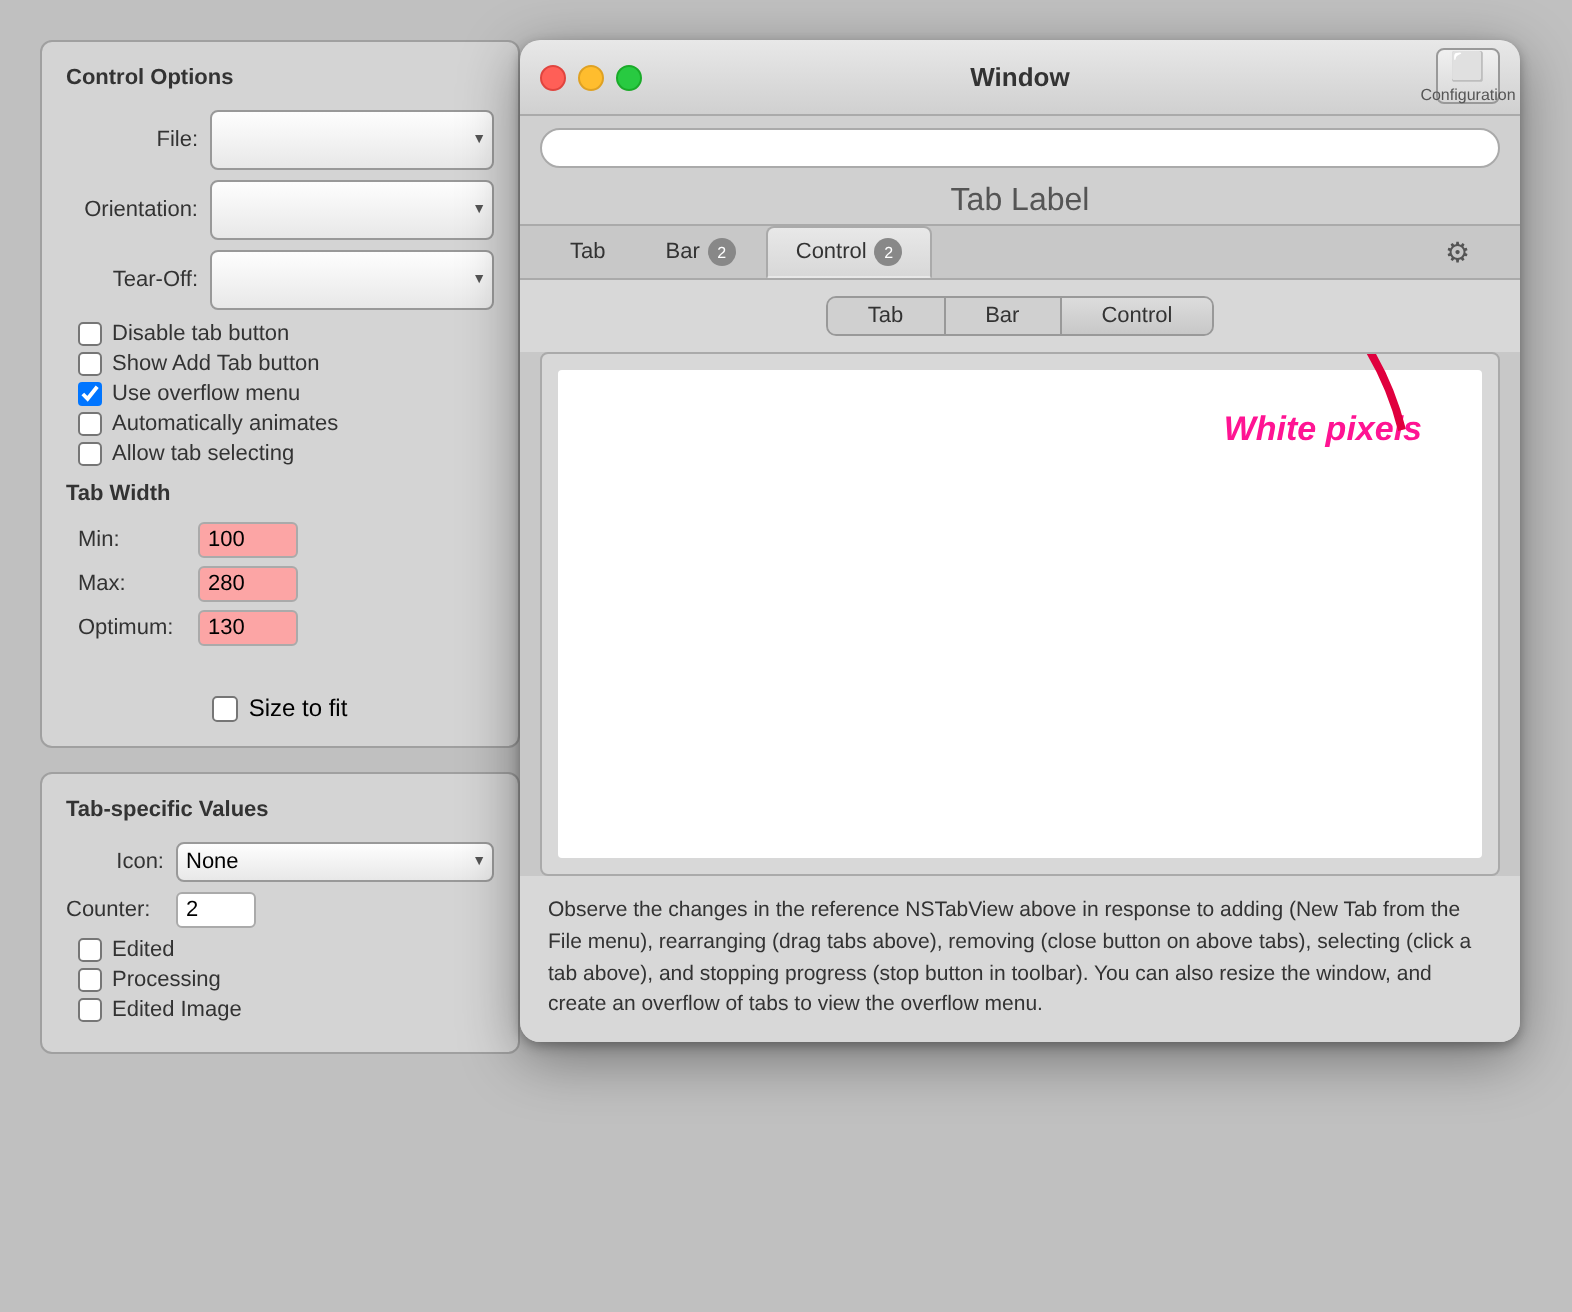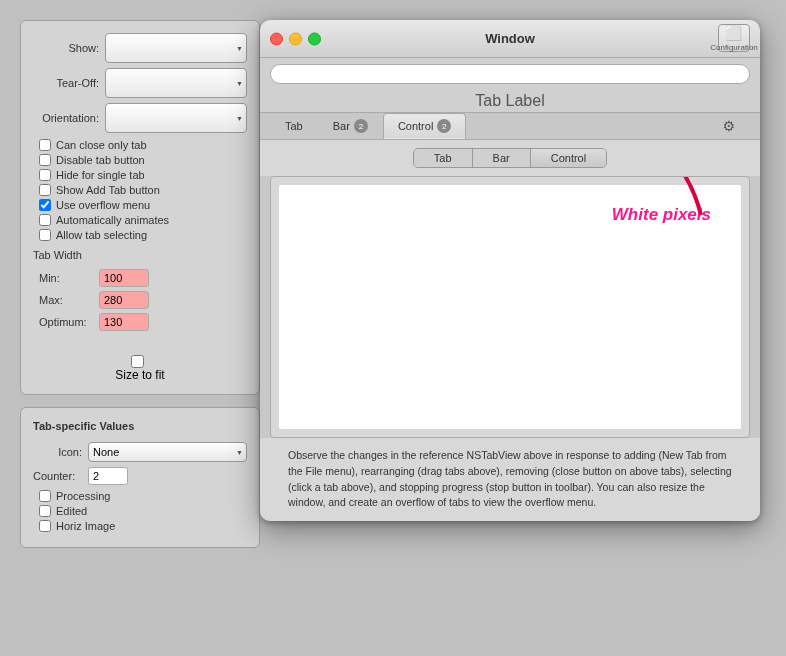--- a/index.html
+++ b/index.html
@@ -101,21 +101,21 @@
     }
 
     .checkbox-row span {
       font-size: 11px;
       color: #333;
     }
 
     .section-divider {
       margin: 8px 0;
       font-size: 11px;
-      font-weight: normal;
+      font-weight: bold;
       color: #333;
     }
 
     .tab-width-section {
       margin-top: 6px;
     }
 
     .tab-width-row {
       display: flex;
       align-items: center;
@@ -138,21 +138,20 @@
       padding: 1px 4px;
       background: #fca5a5;
       height: 18px;
     }
 
     .size-fit-row {
       display: flex;
       align-items: center;
       margin-top: 24px;
       justify-content: center;
-      flex-direction: column;
     }
 
     .size-fit-row input[type="checkbox"] {
       margin-right: 5px;
     }
 
     
     .window {
       position: absolute;
       left: 260px;
@@ -336,21 +335,21 @@
     .content-inner {
       background: white;
       margin: 8px;
       height: 244px;
       border-radius: 2px;
       position: relative;
     }
 
     
     .description-area {
-      padding: 10px 28px;
+      padding: 10px 14px;
       background: #d8d8d8;
     }
 
     .description-text {
       font-size: 10.5px;
       color: #333;
       line-height: 1.5;
     }
 
     
@@ -391,60 +390,53 @@
       background: white;
       height: 18px;
     }
   </style>
 </head>
 <body>
 
 <div class="left-panel">
 
   <div class="panel-section">
+    <div class="panel-title">Control Options</div>
 
     <div class="form-row">
-      <label>Show:</label>
+      <label>File:</label>
       <div class="select-wrapper">
         <select>
           <option>Metal</option>
+        </select>
+      </div>
+    </div>
+
+    <div class="form-row">
+      <label>Orientation:</label>
+      <div class="select-wrapper">
+        <select>
+          <option>Horiz...</option>
         </select>
       </div>
     </div>
 
     <div class="form-row">
       <label>Tear-Off:</label>
       <div class="select-wrapper">
         <select>
           <option>Alpha W...</option>
         </select>
       </div>
     </div>
 
-    <div class="form-row">
-      <label>Orientation:</label>
-      <div class="select-wrapper">
-        <select>
-          <option>Horiz...</option>
-        </select>
-      </div>
-    </div>
-
     <div style="margin-top:6px;">
       <div class="checkbox-row">
         <input type="checkbox" style="">
-        <span>Can close only tab</span>
-      </div>
-      <div class="checkbox-row">
-        <input type="checkbox" style="">
         <span>Disable tab button</span>
-      </div>
-      <div class="checkbox-row">
-        <input type="checkbox" style="">
-        <span>Hide for single tab</span>
       </div>
       <div class="checkbox-row">
         <input type="checkbox" style="">
         <span>Show Add Tab button</span>
       </div>
       <div class="checkbox-row">
         <input type="checkbox" checked="" style="">
         <span>Use overflow menu</span>
       </div>
       <div class="checkbox-row">
@@ -491,29 +483,29 @@
       </div>
     </div>
 
     <div class="counter-row">
       <label>Counter:</label>
       <input type="text" value="2" style="">
     </div>
 
     <div class="checkbox-row">
       <input type="checkbox" style="">
-      <span>Processing</span>
+      <span>Edited</span>
     </div>
     <div class="checkbox-row">
       <input type="checkbox" style="">
-      <span>Edited</span>
+      <span>Processing</span>
     </div>
     <div class="checkbox-row">
       <input type="checkbox" style="">
-      <span>Horiz Image</span>
+      <span>Edited Image</span>
     </div>
   </div>
 </div>
 
 <div class="window">
 
   <div class="window-titlebar">
     <div class="traffic-lights">
       <div class="traffic-light close"></div>
       <div class="traffic-light minimize"></div>

